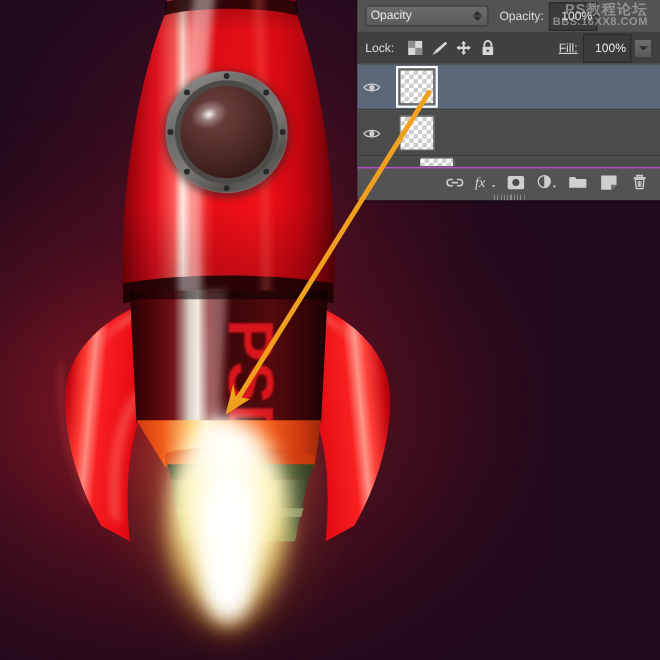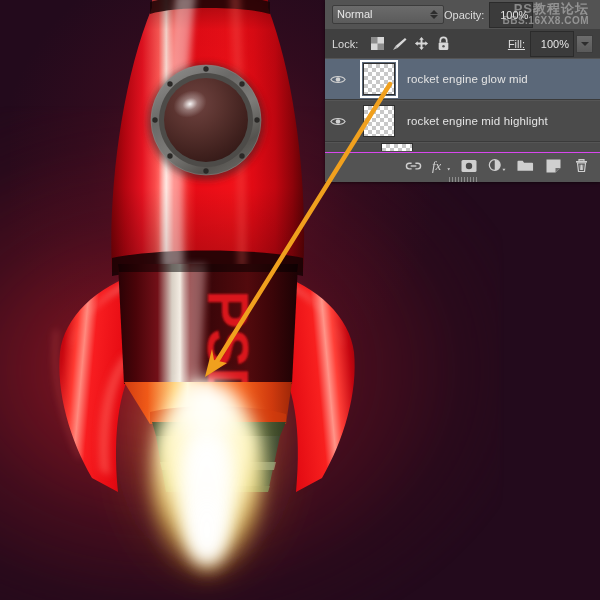--- a/index.html
+++ b/index.html
@@ -56,21 +56,21 @@
     padding:0 4px;
     font-size:11px; color:#e8e8e8;
     position:relative;
   }
   .sel-blend .lbl{ flex:1; line-height:17px; }
   .sel-blend .chevs{ width:10px; display:flex; flex-direction:column; align-items:center; gap:1px; }
   .chev-up, .chev-dn{ width:0;height:0;border-left:4px solid transparent;border-right:4px solid transparent;}
   .chev-up{ border-bottom:4px solid #2d2d2d; }
   .chev-dn{ border-top:4px solid #2d2d2d; }
 
-  .lbl-op{ font-size:11px; color:#dcdcdc; }
+  .lbl-op{ font-size:11px; color:#dcdcdc; margin-left:10px; }
   .val-box{
     margin-left:5px;
     height:18px; min-width:44px;
     background:#3b3b3b;
     border:1px solid #2b2b2b;
     color:#e6e6e6; font-size:11px;
     display:flex; align-items:center; justify-content:flex-end;
     padding:12px 4px;
   }
   .val-arrow{
@@ -398,21 +398,21 @@
       <ellipse cx="207" cy="530" rx="16" ry="34" fill="#ffffff" opacity="0.95" filter="url(#softB)"></ellipse>
     </g>
 
     <path d="M56 330 C 52 370, 62 420, 80 458" stroke="#ff6a60" stroke-width="3" fill="none" opacity="0.35" filter="url(#softB3)"></path>
   </svg>
 
   <div id="panel">
 
     <div class="panel-row row-mode">
       <div class="sel-blend">
-        <span class="lbl">Normal</span>
+        <span class="lbl">Opacity</span>
         <span class="chevs">
           <i class="chev-up"></i>
             <i class="chev-dn"></i>
         </span>
       </div>
       <span class="lbl-op">Opacity:</span>
       <div class="val-box">100%</div>
     </div>
 
     <div class="panel-row row-lock">
@@ -459,34 +459,32 @@
       <div class="layer-row selected">
         <div class="eye-cell">
           <svg width="16" height="11" viewBox="0 0 18 12">
             <path d="M1 6 C4 1.5, 14 1.5, 17 6 C14 10.5, 4 10.5, 1 6 Z" fill="none" stroke="#d2d2d2" stroke-width="1.3"></path>
             <circle cx="9" cy="6" r="2.6" fill="#d2d2d2"></circle>
           </svg>
         </div>
         <div class="thumb-cell">
           <div class="thumb active"></div>
         </div>
-        <span class="layer-name">rocket engine glow mid</span>
       </div>
 
       <div class="layer-row">
         <div class="eye-cell">
           <svg width="16" height="11" viewBox="0 0 18 12">
             <path d="M1 6 C4 1.5, 14 1.5, 17 6 C14 10.5, 4 10.5, 1 6 Z" fill="none" stroke="#d2d2d2" stroke-width="1.3"></path>
             <circle cx="9" cy="6" r="2.6" fill="#d2d2d2"></circle>
           </svg>
         </div>
         <div class="thumb-cell">
           <div class="thumb"></div>
         </div>
-        <span class="layer-name">rocket engine mid highlight</span>
       </div>
 
       <div class="layer-partial">
         <div class="partial-thumb"></div>
       </div>
     </div>
 
     <div class="panel-footer">
       <div class="fbtn">
         <svg width="17" height="12" viewBox="0 0 18 12">

